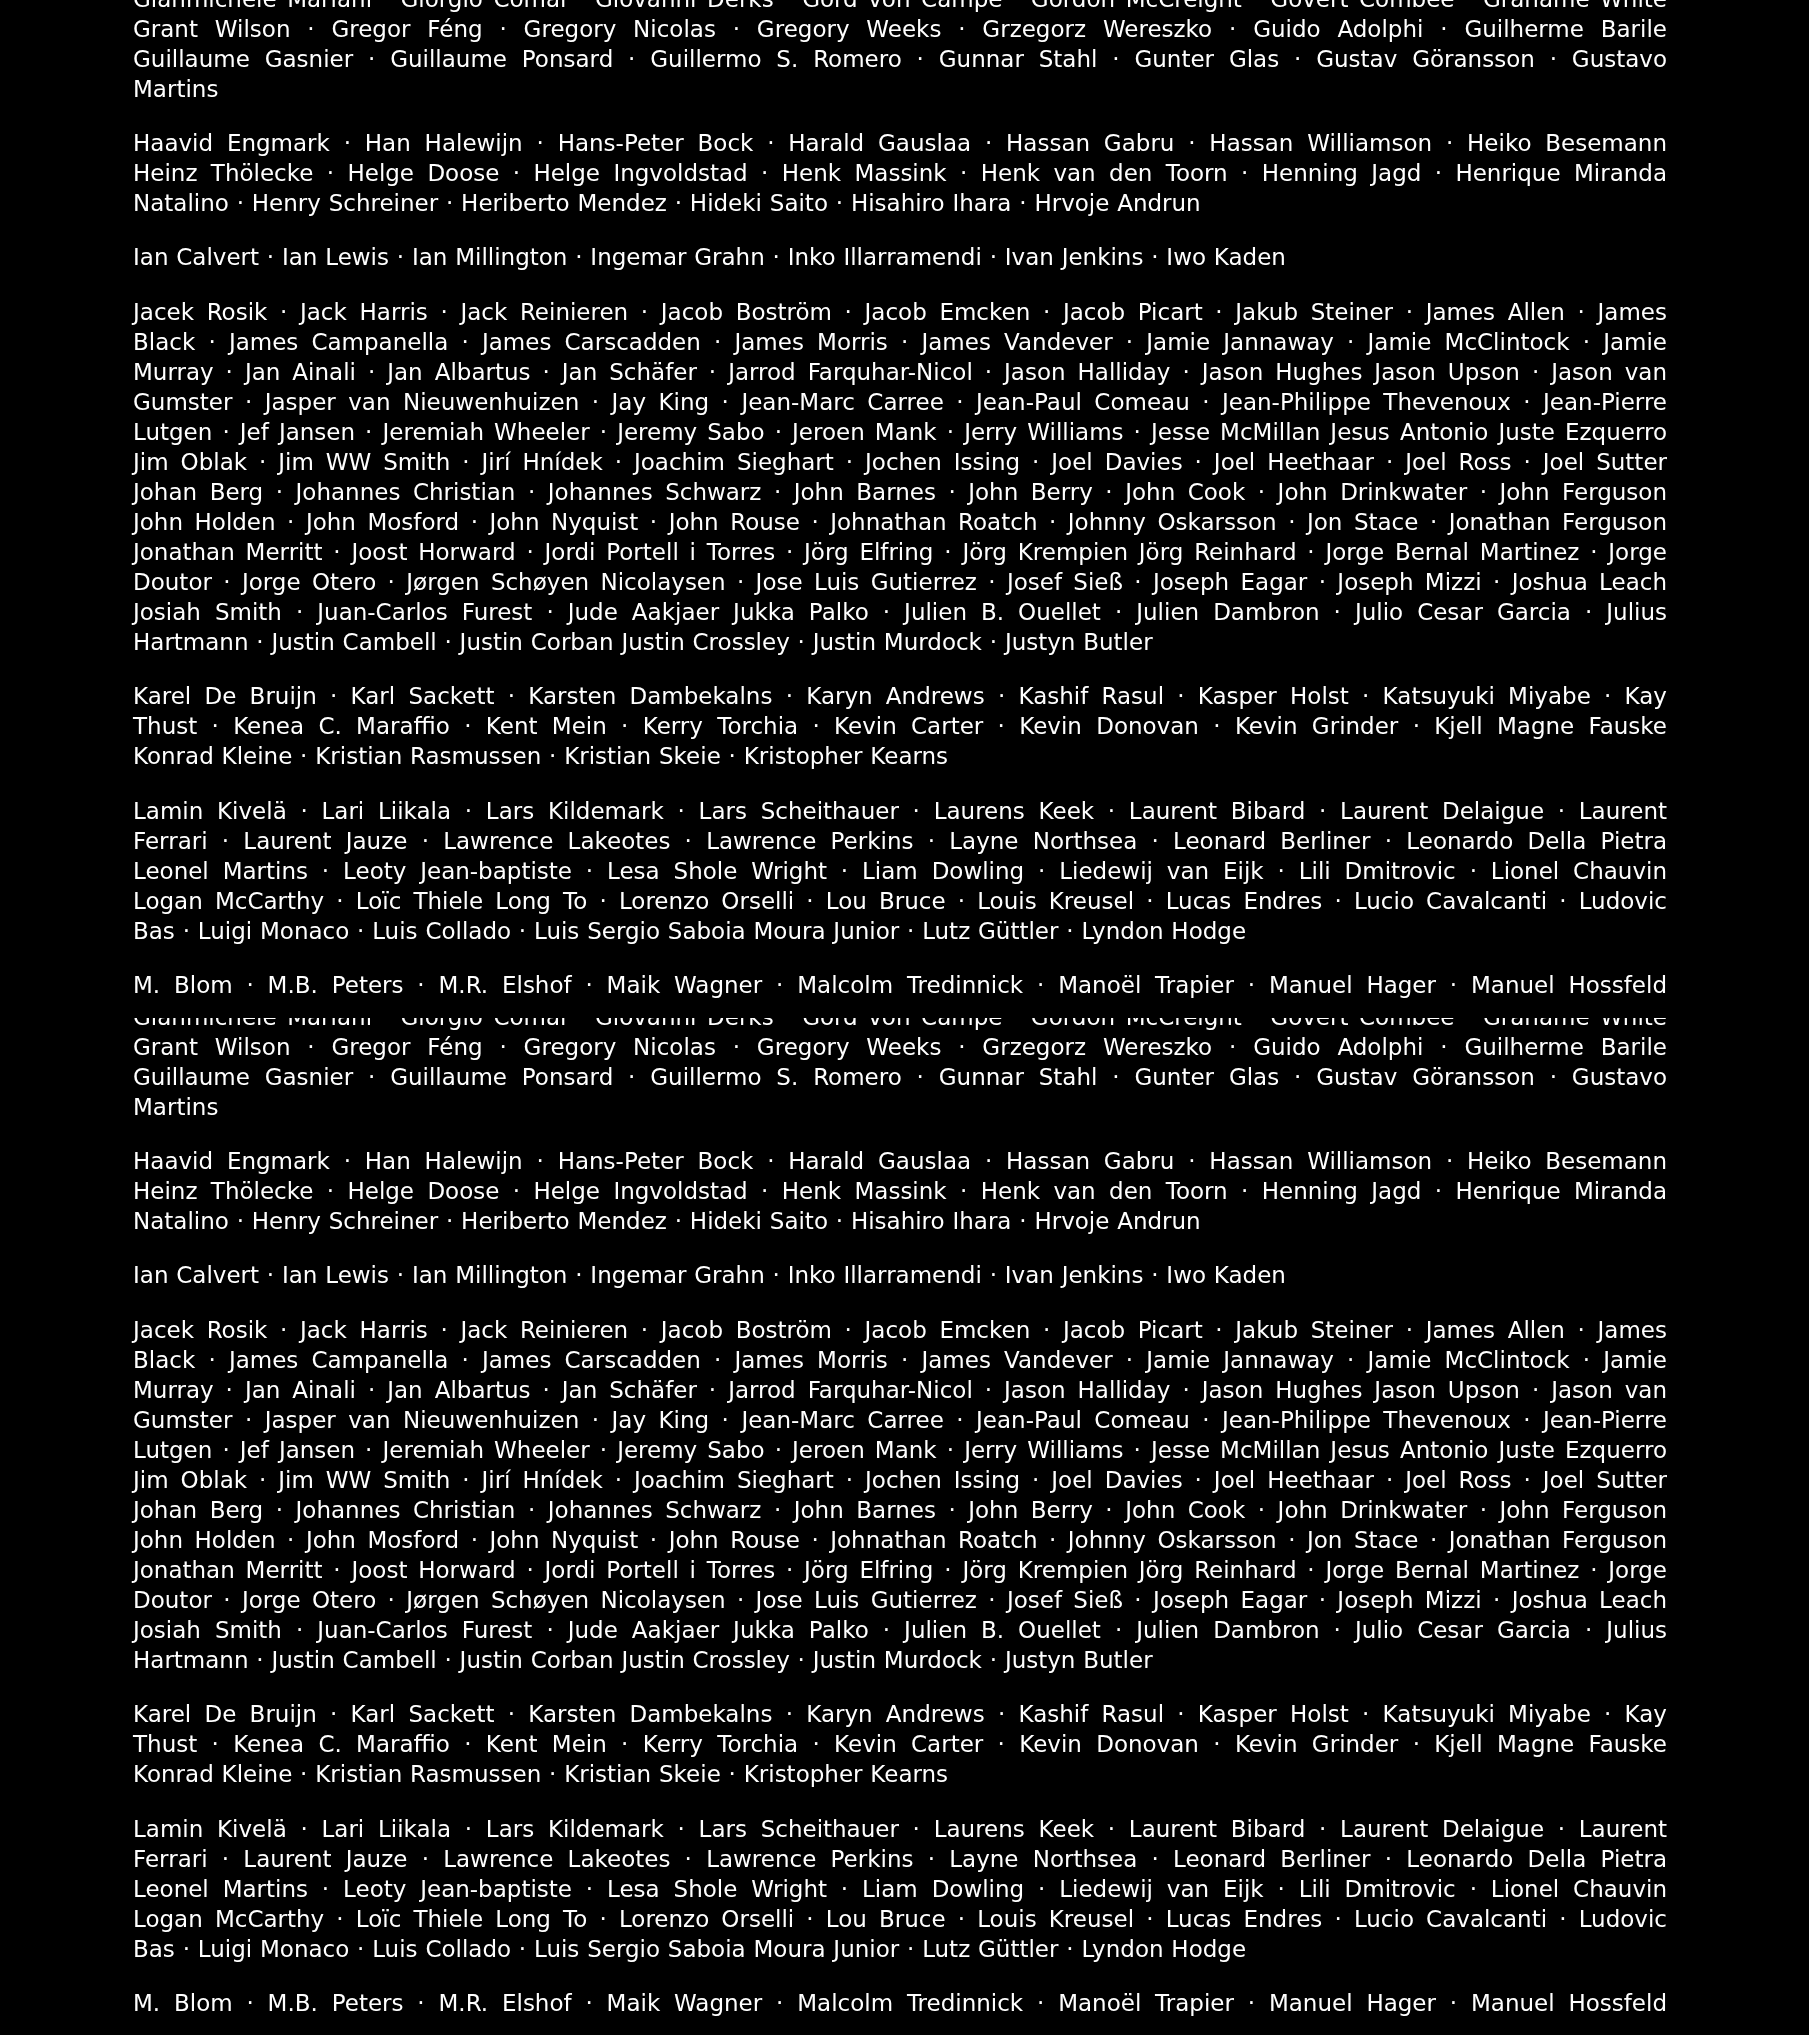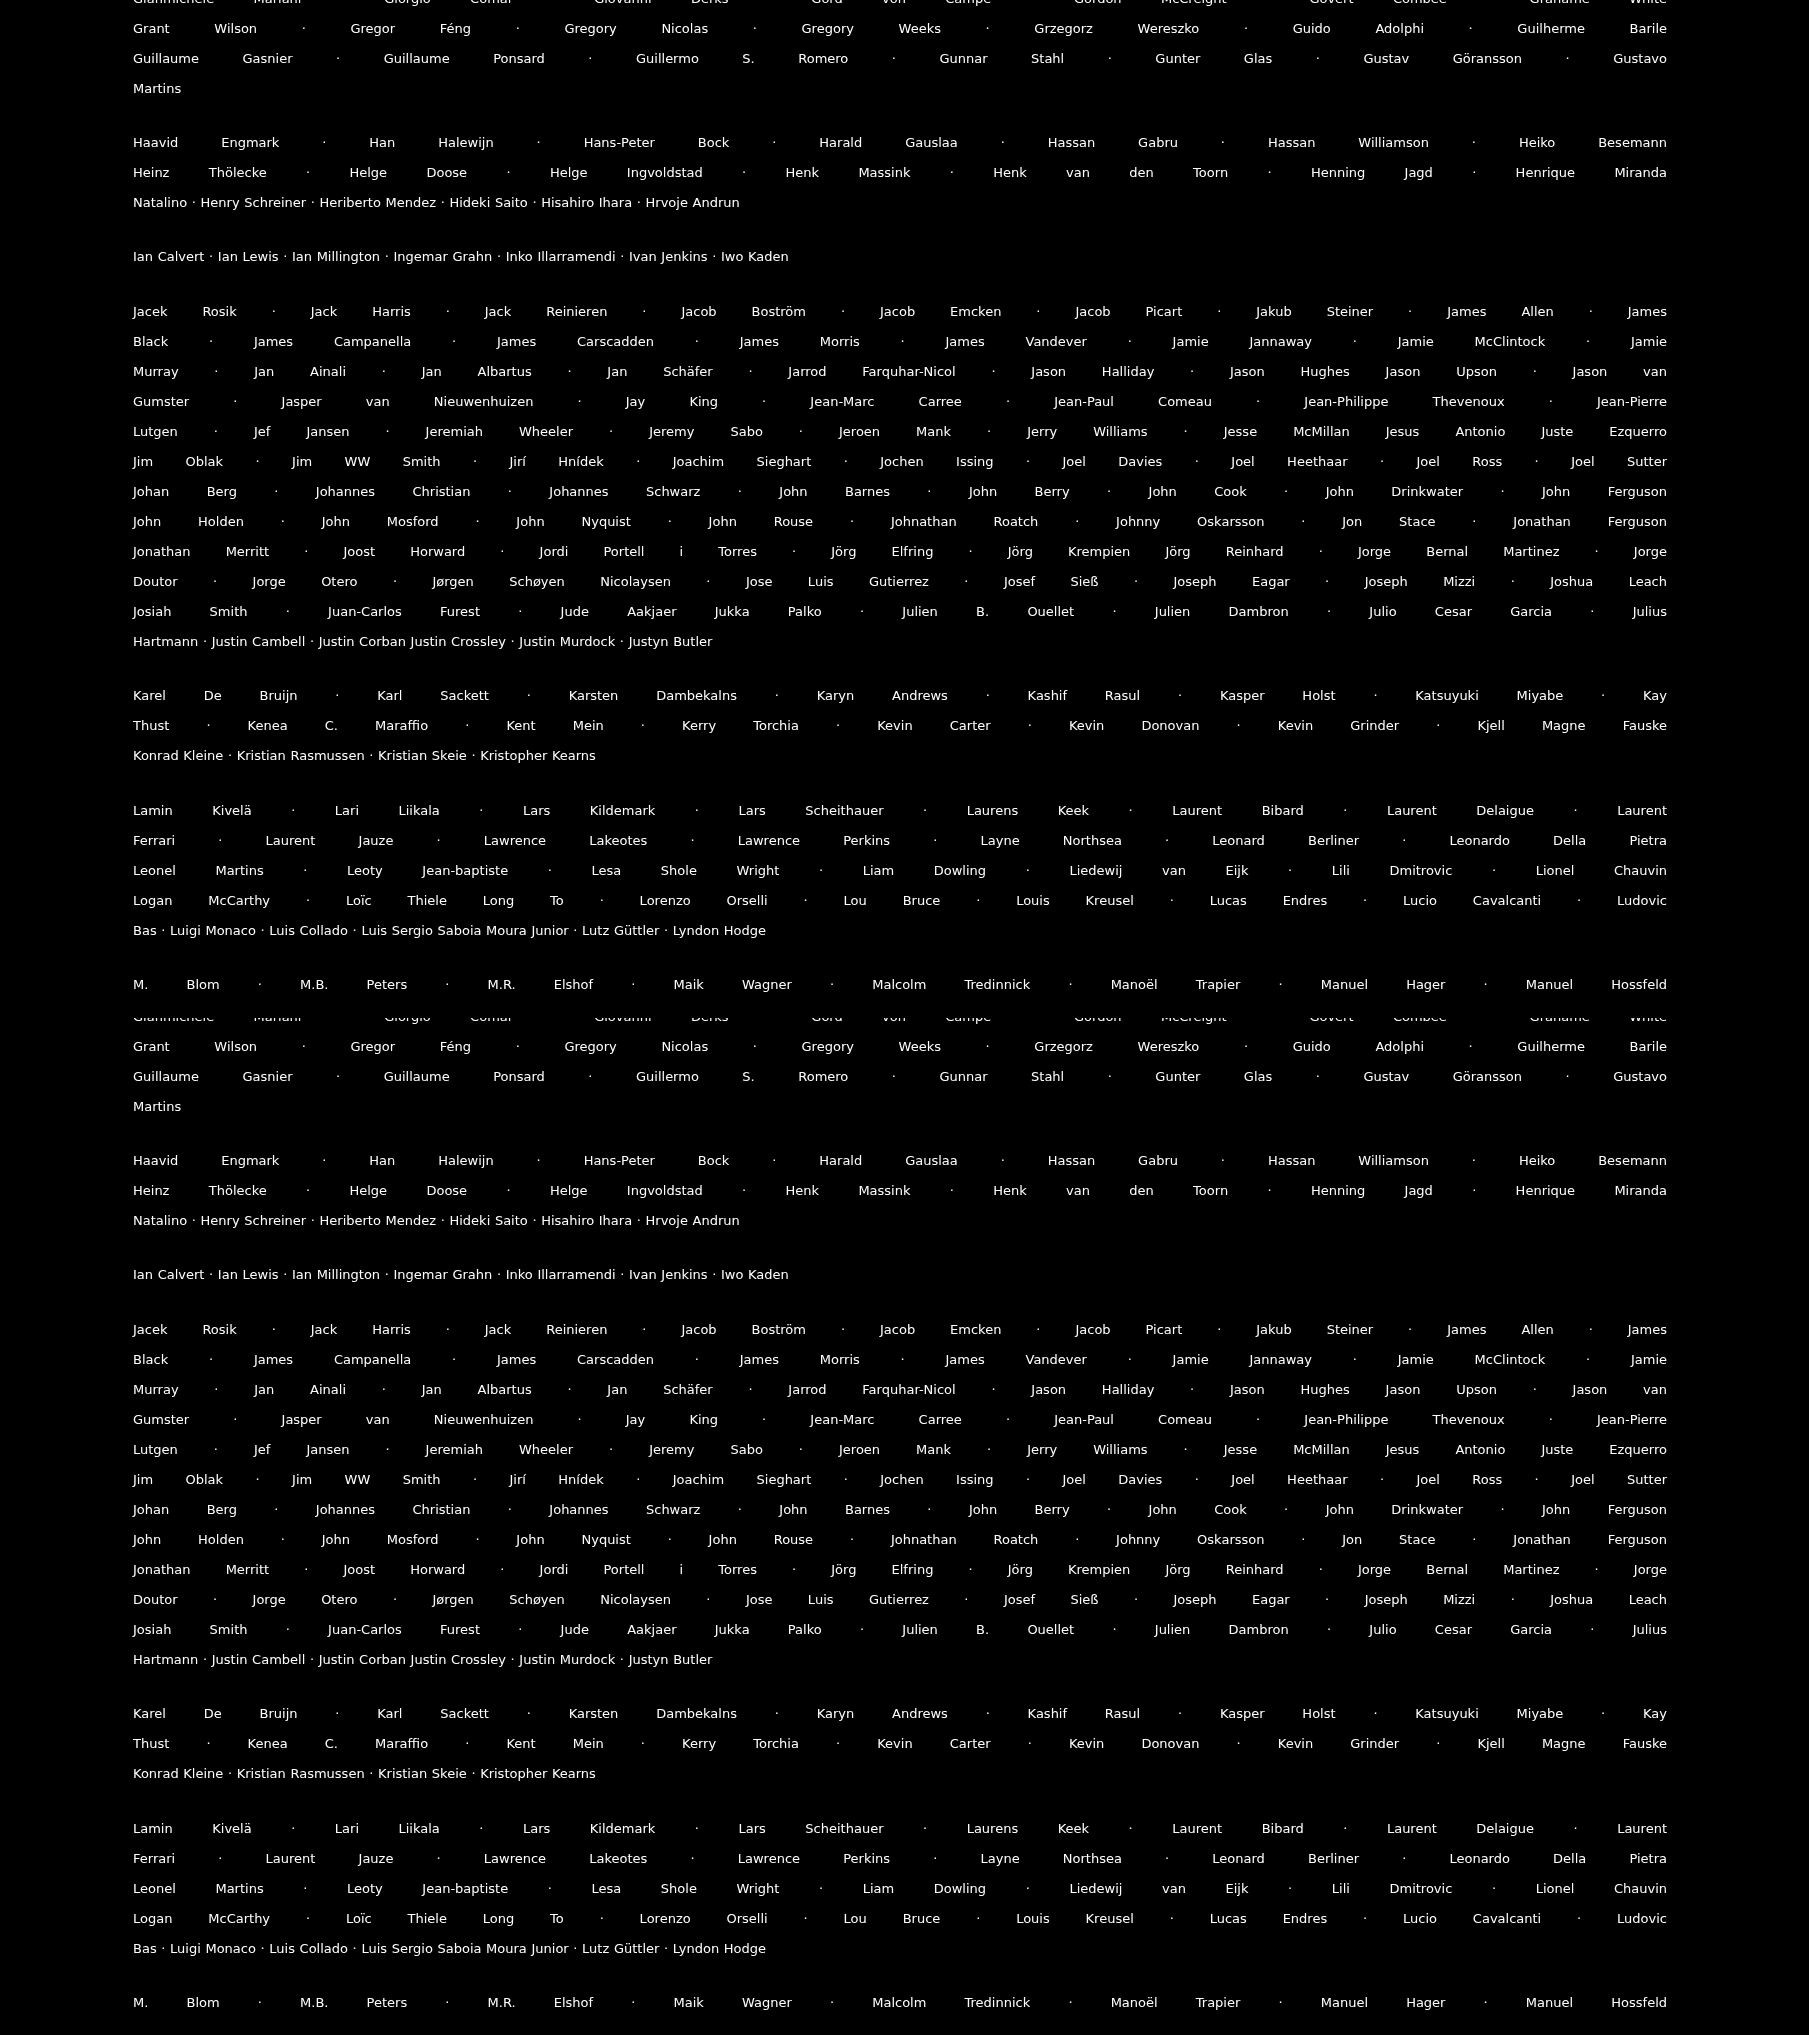--- a/index.html
+++ b/index.html
@@ -16,21 +16,21 @@
   }
   .tile-content {
     margin-top: -16.3px;
     padding: 0 142px 0 133px;
   }
   .section {
     margin: 0 0 24.4px 0;
   }
   .line {
     color: #ffffff;
-    font-size: 13px;
+    font-size: 23px;
     line-height: 30px;
     text-align: left;
     word-spacing: 0.5px;
   }
   .line.jfy {
     text-align: justify;
     text-align-last: justify;
   }
 </style>
 </head>

